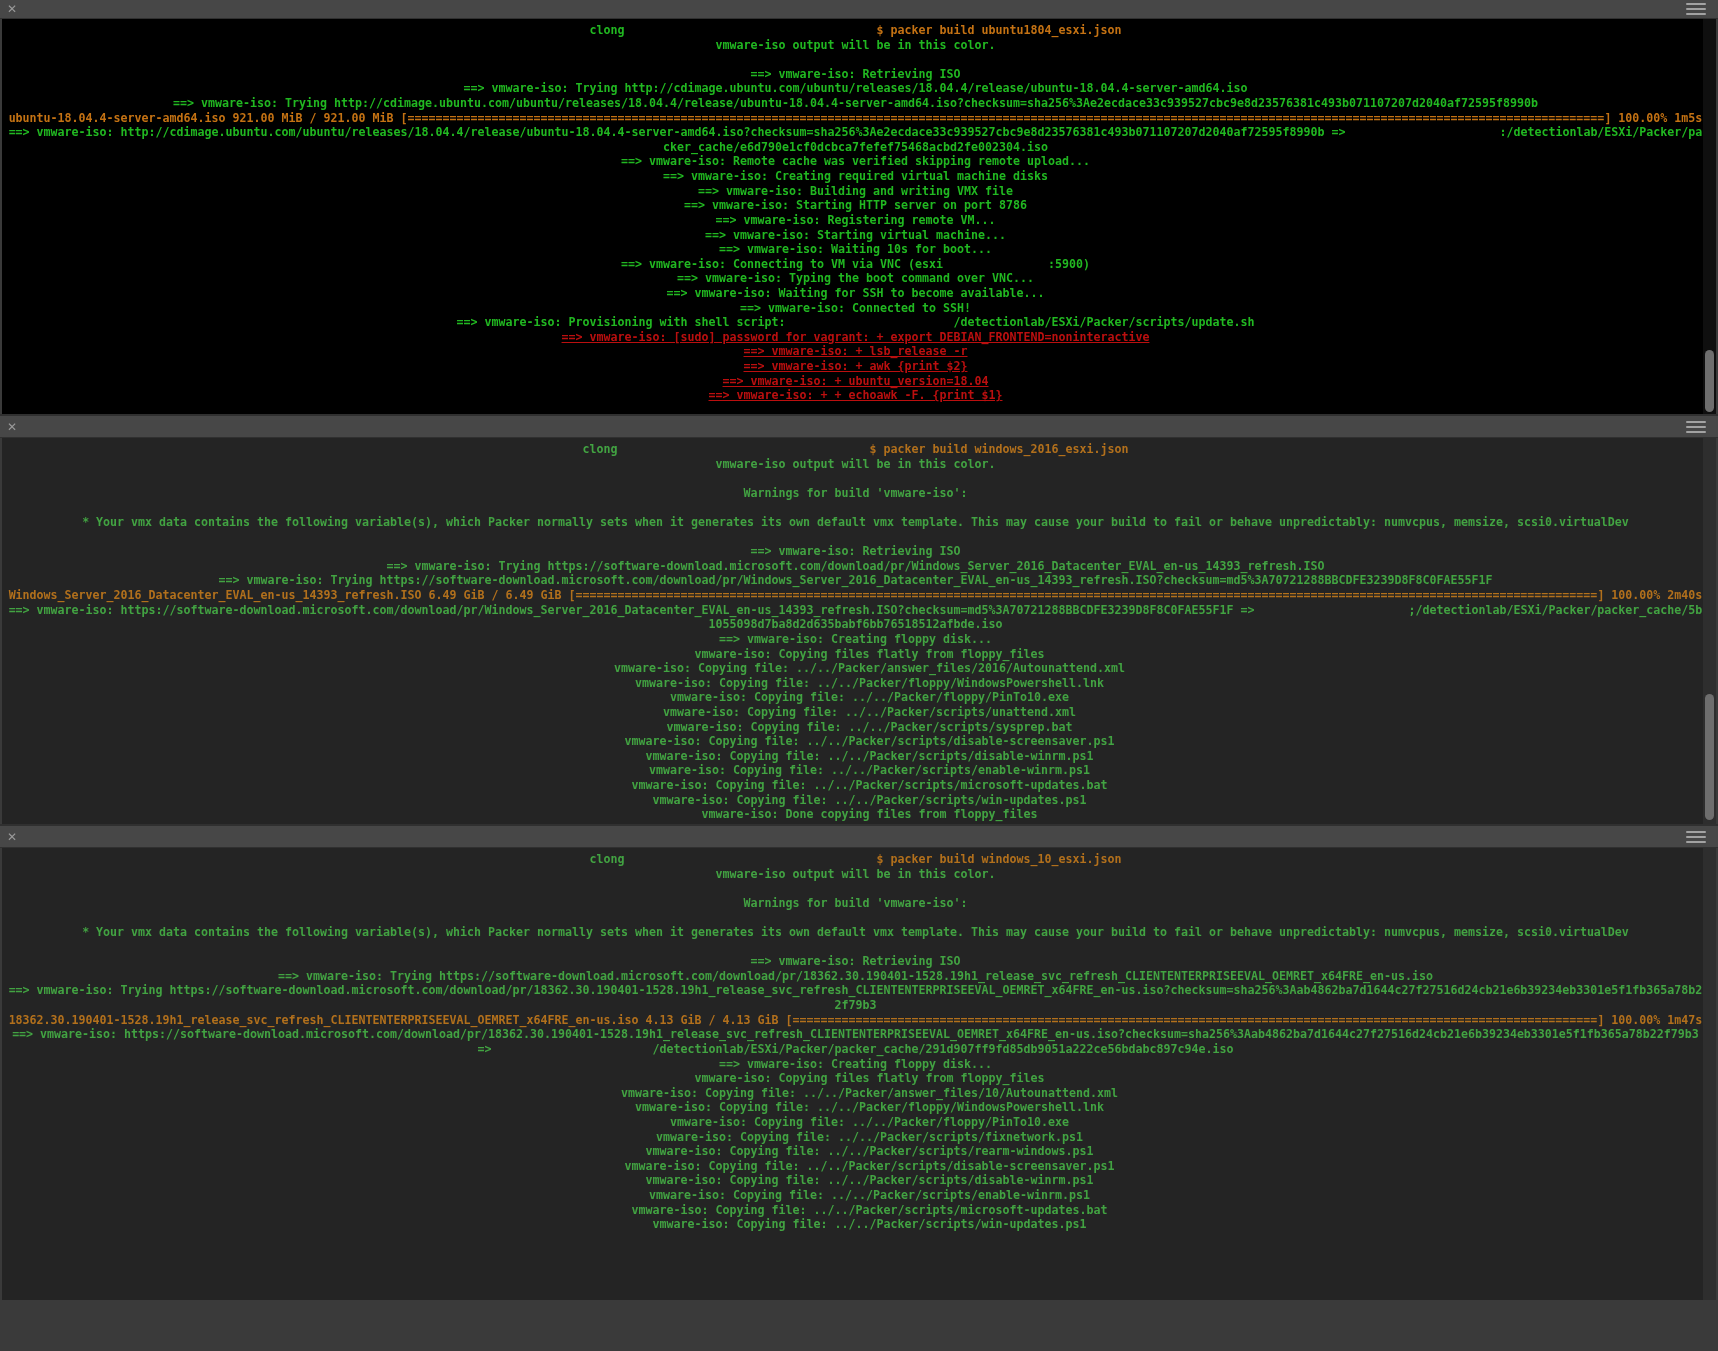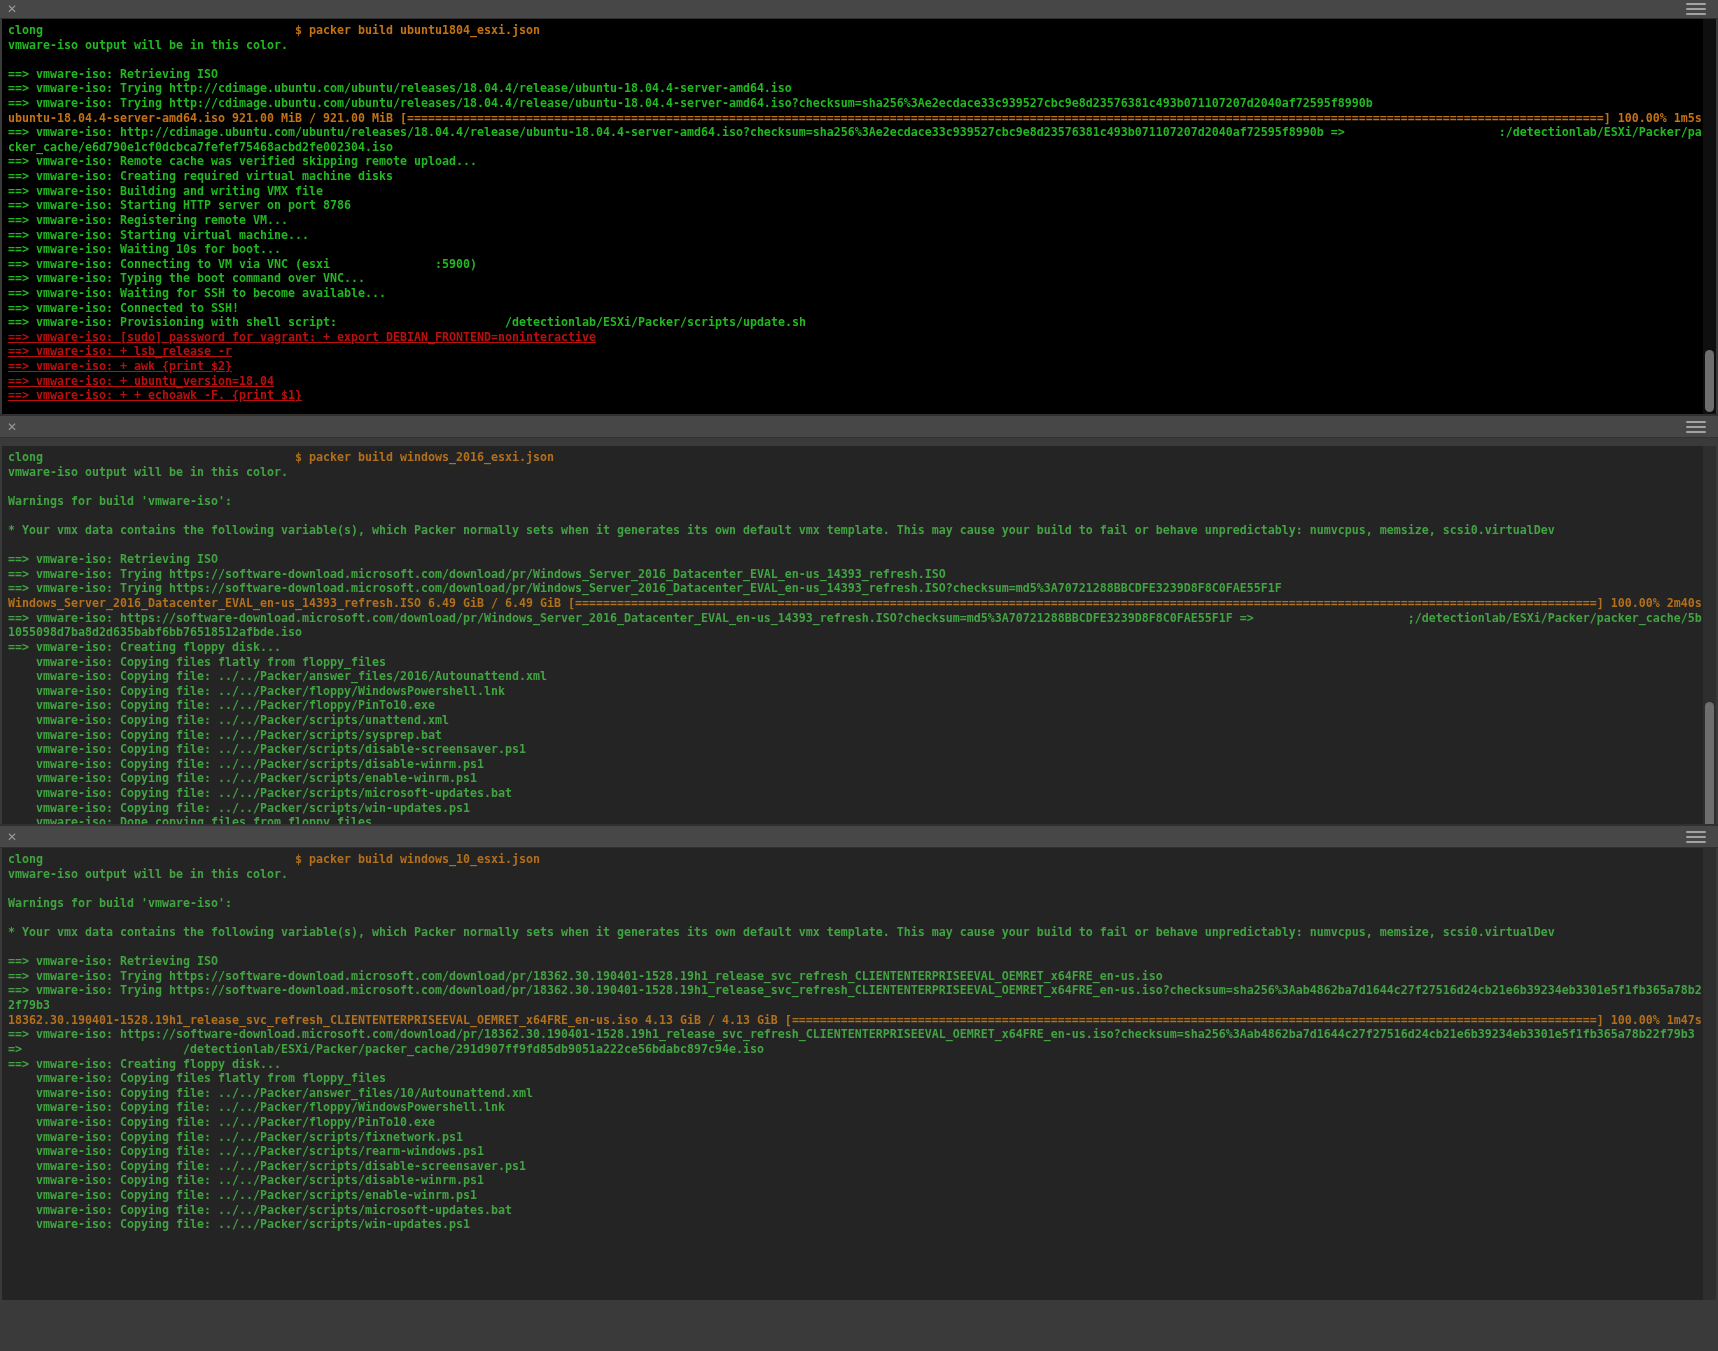--- a/index.html
+++ b/index.html
@@ -15,27 +15,27 @@
     margin-left:7px;color:#9a9a9a;font-size:12px;line-height:12px;cursor:pointer;
     font-family:"DejaVu Sans","Liberation Sans",sans-serif;
   }
   .menu-btn{position:absolute;right:12px;top:50%;transform:translateY(-50%);width:20px;height:12px;cursor:pointer;}
   .menu-btn .bar{position:absolute;left:0;width:20px;height:2px;background:#a2a2a2;border-radius:1px;}
   .menu-btn .bar:nth-child(1){top:0;}
   .menu-btn .bar:nth-child(2){top:5px;}
   .menu-btn .bar:nth-child(3){top:10px;}
   .term-wrap{position:relative;margin:0 2px;overflow:hidden;}
   .pane1 .term-wrap{background:var(--bg-f);height:396px;}
-  .pane2 .term-wrap{background:var(--bg-d);height:387px;margin-top:8px;}
+  .pane2 .term-wrap{background:var(--bg-d);height:387px;}
   .pane3 .term-wrap{background:var(--bg-d);height:452px;}
   .term-content{
     position:absolute;left:0;top:0;right:13px;bottom:0;
     padding:4px 0 0 6px;
     font-size:11.63px;line-height:14.62px;font-weight:bold;
-    white-space:pre;overflow:hidden;
+    white-space:pre;overflow:hidden;text-align:center;
   }
   .term-line{height:14.62px;}
   
   :root{
     --bg-f:#000000;--green-f:#21b821;--orange-f:#c47213;--red-f:#bb0f0f;
     --bg-d:#242424;--green-d:#42a342;--orange-d:#b2701c;
   }
   .pane1 .c-g{color:var(--green-f);} .pane1 .c-o{color:var(--orange-f);} .pane1 .c-r{color:var(--red-f);text-decoration:underline;}
   .dim .c-g{color:var(--green-d);} .dim .c-o{color:var(--orange-d);}
   

